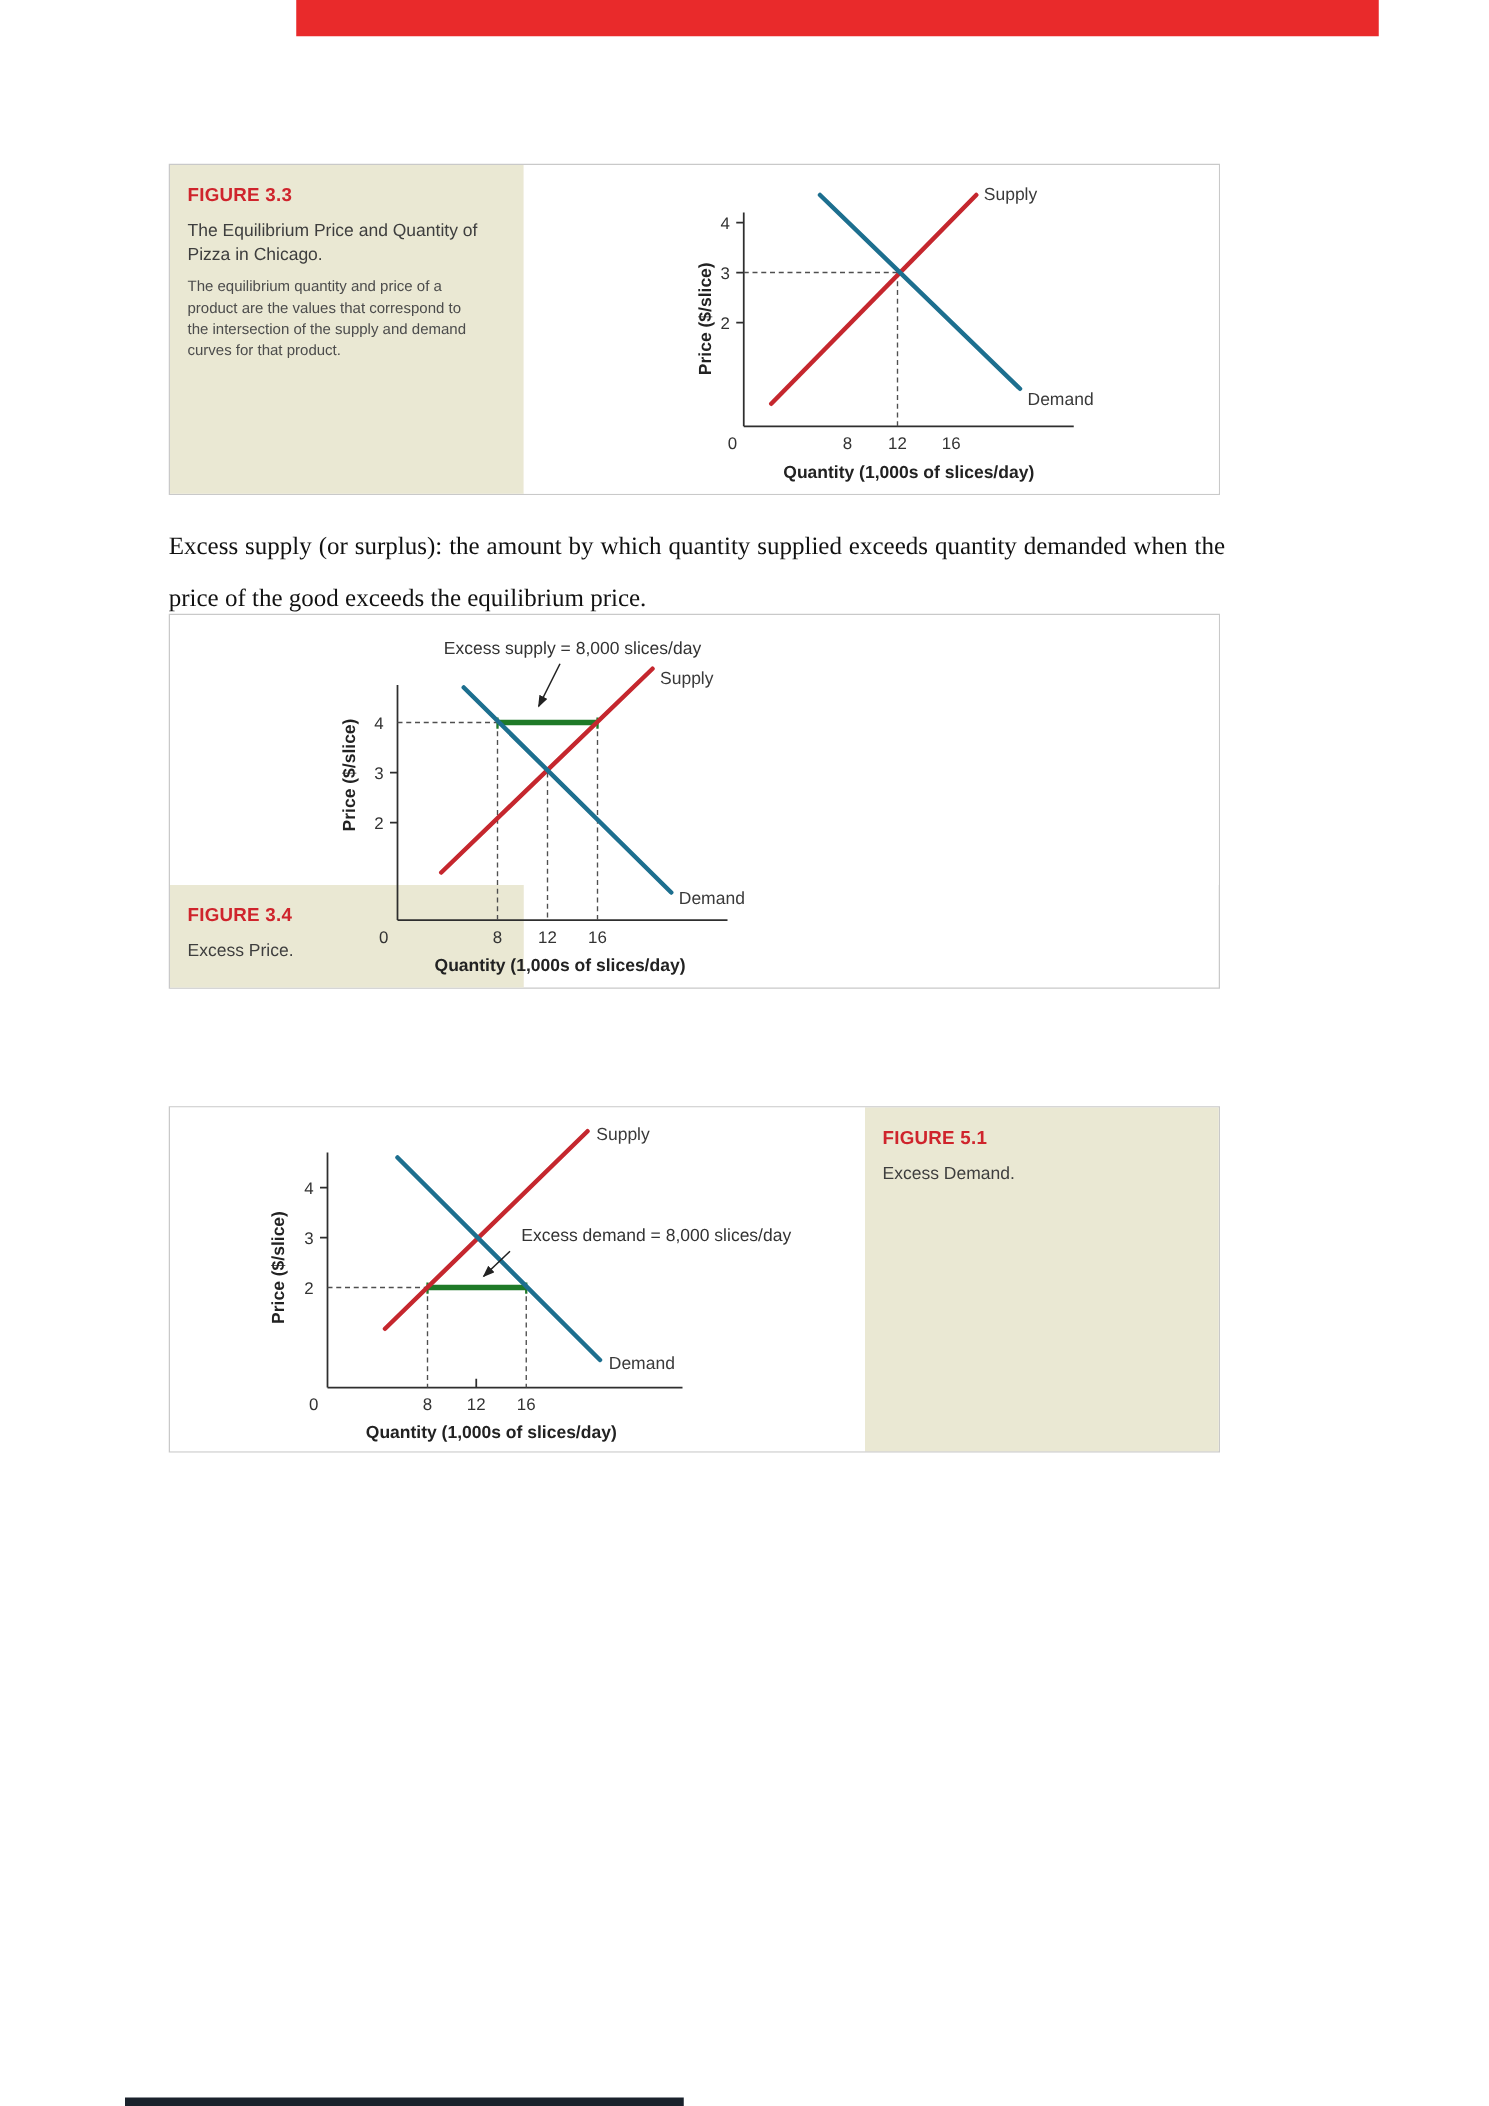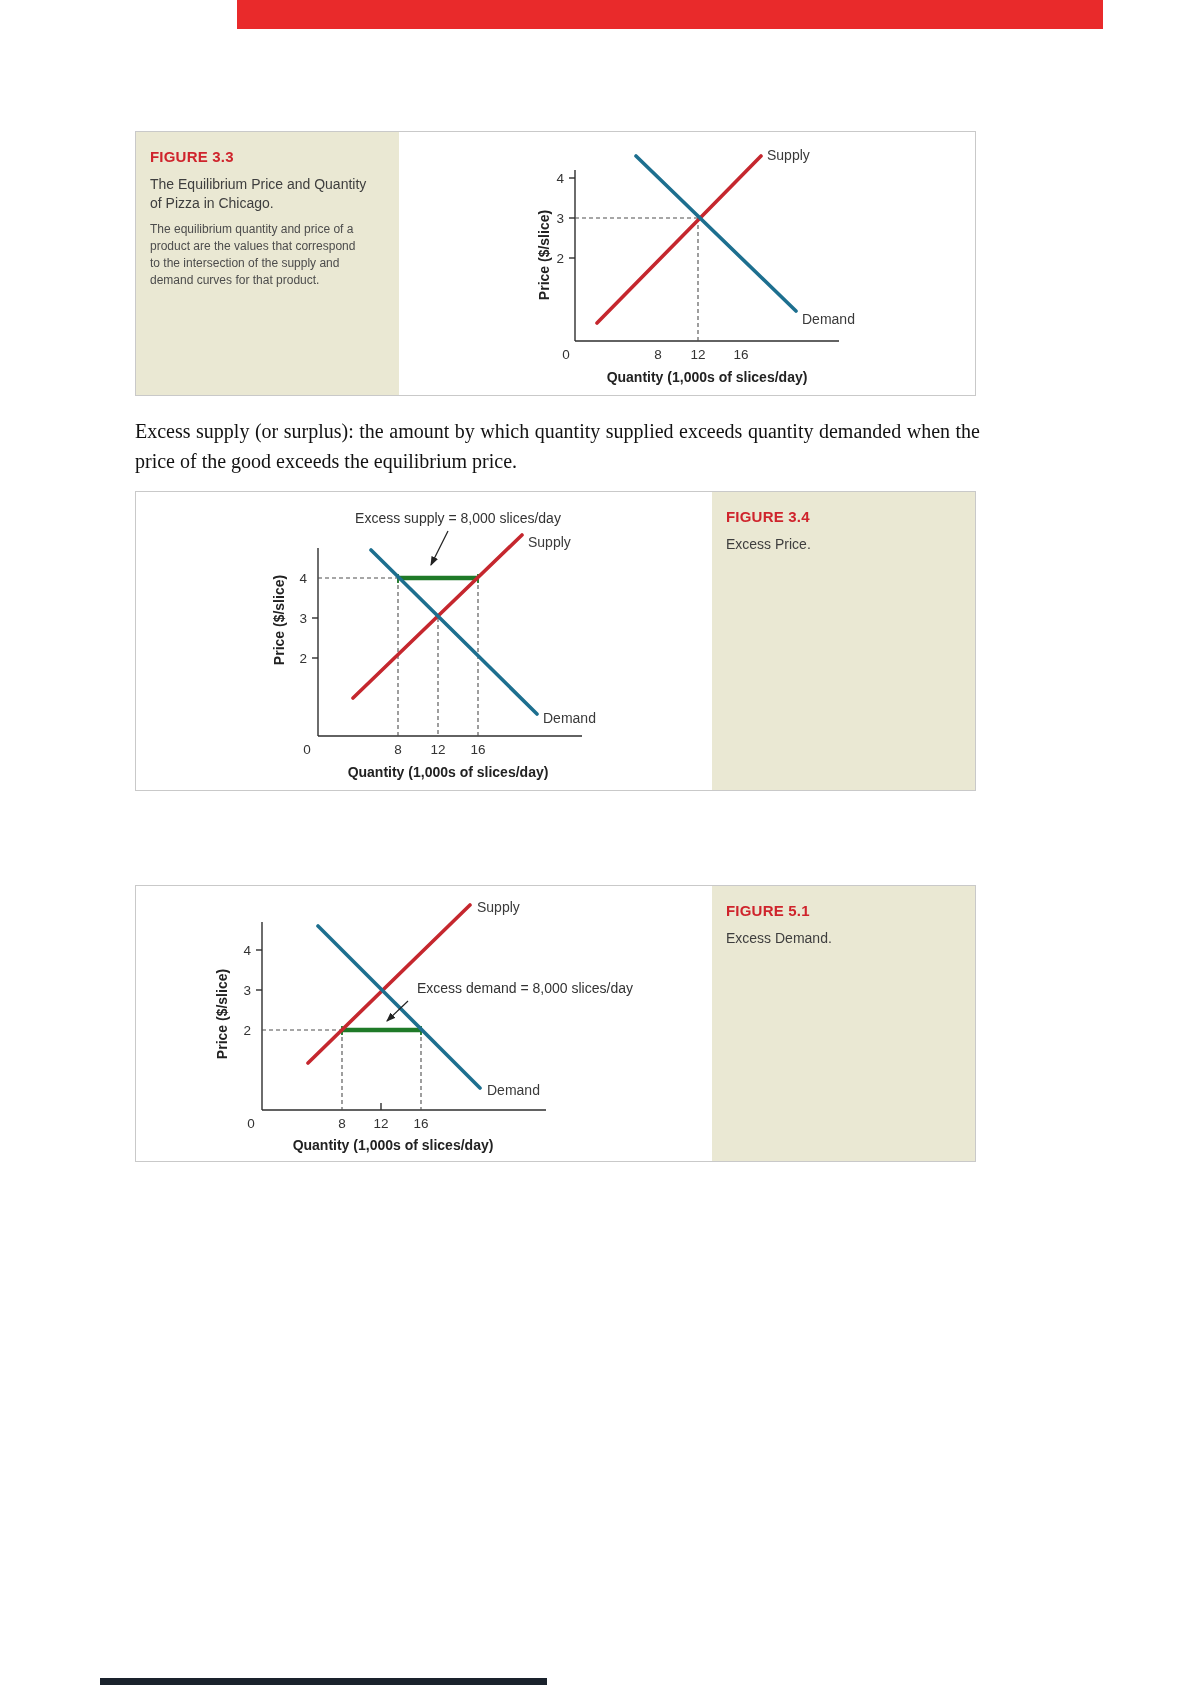--- a/index.html
+++ b/index.html
@@ -5,33 +5,33 @@
   * { margin:0; padding:0; box-sizing:border-box; }
   html,body { background:#ffffff; }
   body { width:1191px; height:1685px; font-family:"Liberation Sans", sans-serif; }
   .page { position:relative; width:1191px; height:1685px; background:#ffffff; overflow:hidden; }
 
   .top-bar { position:absolute; left:237px; top:0; width:866px; height:29px; background:#e92a2b; }
   .bottom-bar { position:absolute; left:100px; top:1678px; width:447px; height:7px; background:#1a222c; }
 
   .figure-box { position:absolute; display:flex; background:#ffffff; border:1px solid #c9c9c9; }
   .fig33 { left:135px; top:131px; width:841px; height:265px; }
-  .fig34 { left:135px; top:491px; width:841px; height:300px; }
+  .fig34 { left:135px; top:491px; width:841px; height:300px;flex-direction:column; }
   .fig35 { left:135px; top:885px; width:841px; height:277px; }
 
-  .caption-panel { width:263px; flex:none; background:#eae8d3; padding:16px 32px 12px 14px; }
+  .caption-panel { width:283px; flex:none; background:#eae8d3; padding:16px 32px 12px 14px; }
   .fig-label { font-weight:bold; font-size:15px; color:#cf242c; margin-bottom:10px; letter-spacing:.2px; }
   .fig-title { font-weight:normal; font-size:14px; color:#3e3e3e; margin-bottom:8px; line-height:1.35; }
   .fig-caption { font-size:12px; color:#4c4c4c; line-height:1.42; }
 
   .chart-area { position:relative; flex:1; background:#ffffff; }
   .chart-area svg { position:absolute; left:0; top:0; }
 
   .body-text { position:absolute; left:135px; width:845px; font-family:"Liberation Serif", serif;
-               font-size:20px; line-height:30px; color:#121212; text-align:justify; }
+               font-size:20px; line-height:42px; color:#121212; text-align:justify; }
   .para1 { top:416px; }
   .para2 { top:809px; }
 
   svg text { font-family:"Liberation Sans", sans-serif; }
   .tick { font-size:13.5px; fill:#333333; }
   .axis-title { font-size:14px; font-weight:bold; fill:#222222; }
   .curve-label { font-size:14px; fill:#3a3a3a; }
   .annot { font-size:14px; fill:#333333; }
   .axis { stroke:#2e2e2e; stroke-width:1.4; }
   .dash { stroke:#4f4f4f; stroke-width:1.1; stroke-dasharray:4 3; fill:none; }

